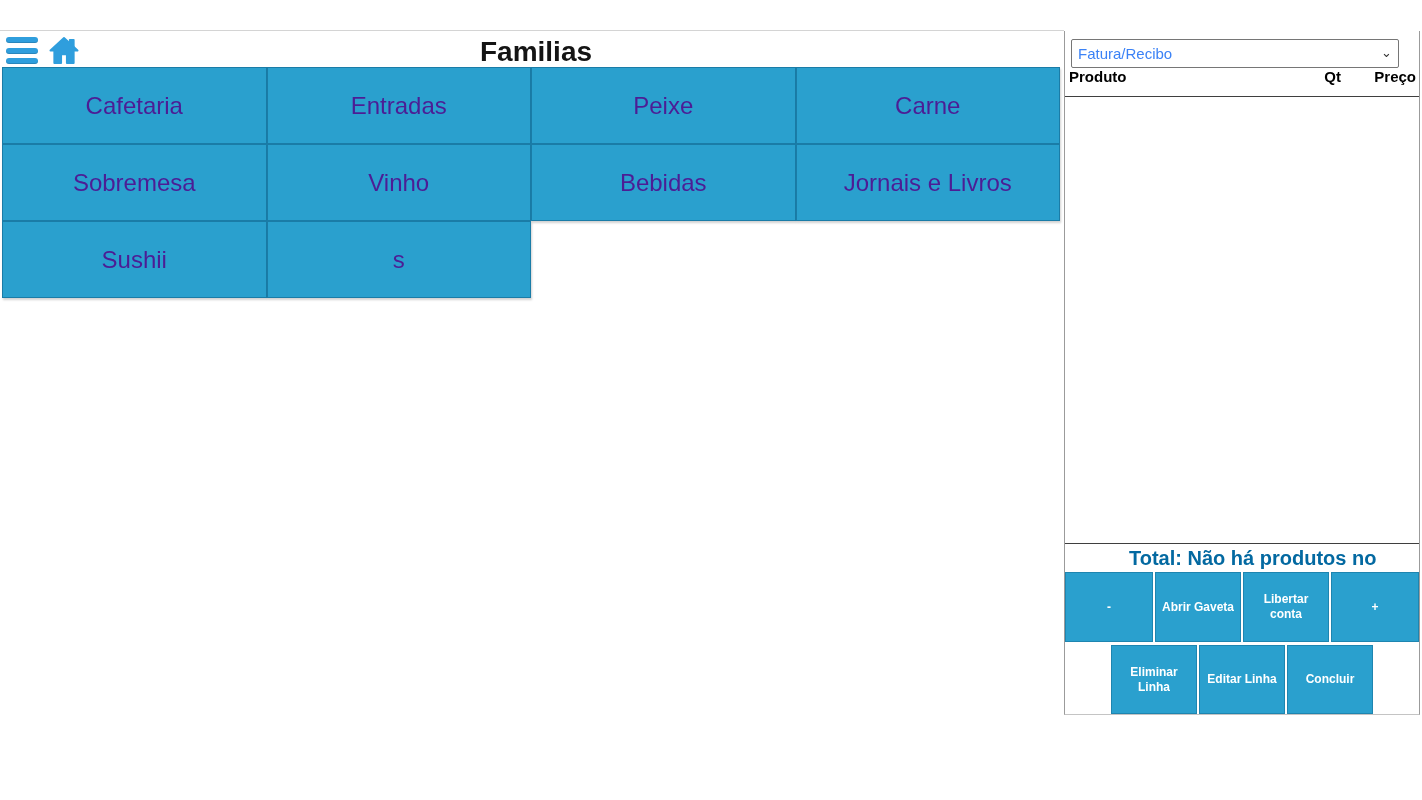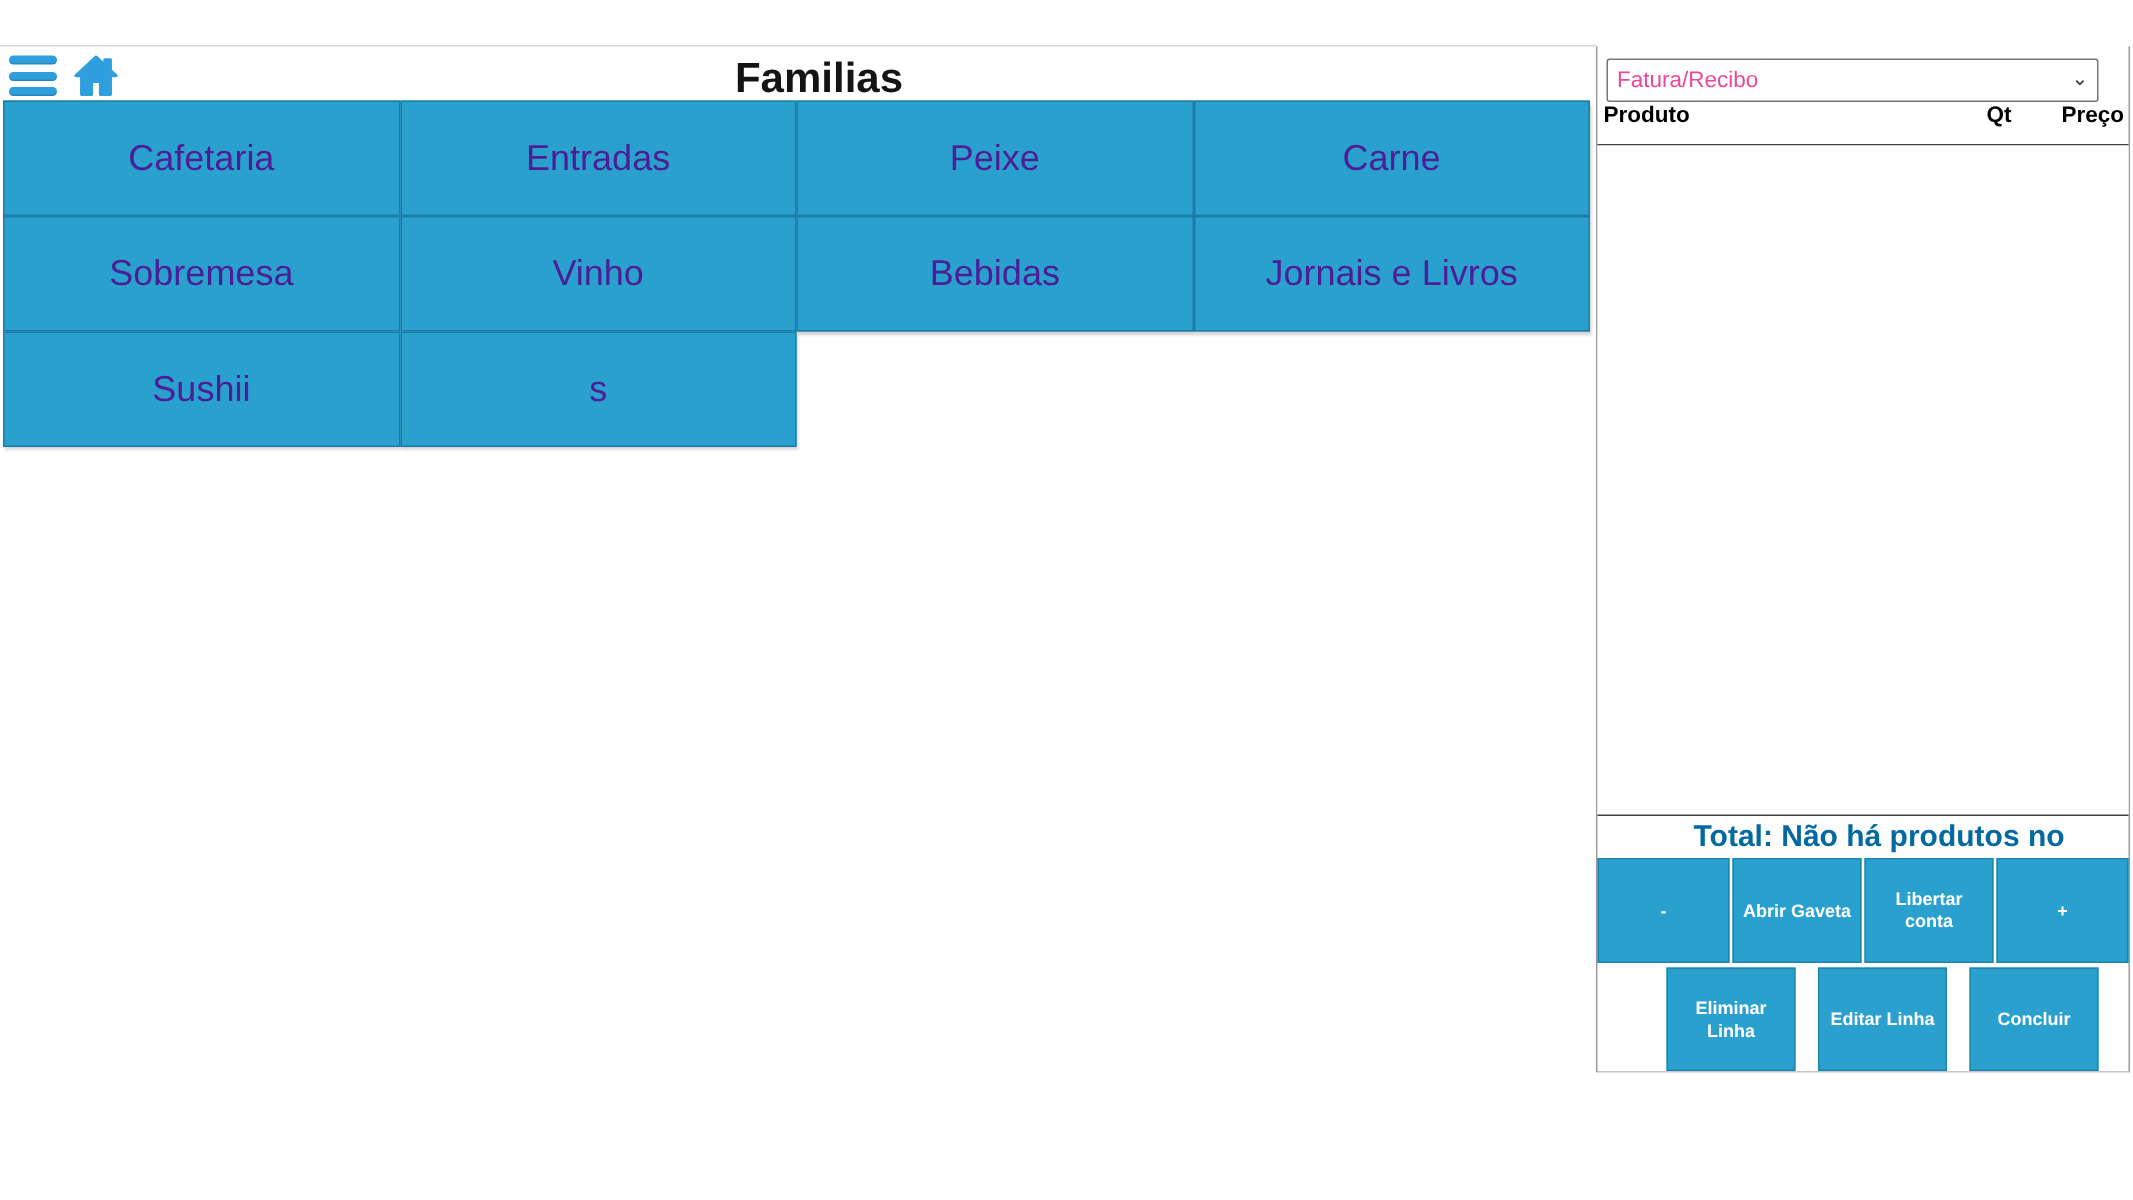--- a/index.html
+++ b/index.html
@@ -14,40 +14,40 @@
   
   .nav-icons { position:absolute; left:6px; top:36px; display:flex; gap:10px;
                align-items:center; z-index:3; }
   .hamburger { width:32px; height:27px; display:flex; flex-direction:column;
                justify-content:space-between; cursor:pointer; }
   .hamburger .bar { height:6px; border-radius:3px; background:#2f9edd;
                     box-shadow:inset 0 -1px 0 rgba(0,0,0,0.15); }
   .home { width:32px; height:29px; cursor:pointer; }
 
   
-  .page-title { position:absolute; left:14px; top:36px; width:1064px; text-align:center;
+  .page-title { position:absolute; left:4px; top:36px; width:1064px; text-align:center;
                 font-size:28px; font-weight:600; color:#141414; z-index:1; }
 
   
   .family-grid { position:absolute; left:2px; top:67px; z-index:2;
                  display:grid; grid-template-columns:repeat(4,264.5px);
                  grid-auto-rows:77px; }
   .fam { background:#2aa0ce; border:1px solid #1a7ca7; color:#4c1d95;
          font-family:inherit; font-size:24px; font-weight:400;
          display:flex; align-items:center; justify-content:center;
          cursor:pointer; box-shadow:1px 2px 2px rgba(0,0,0,0.18); }
 
   
   .panel { position:absolute; left:1064px; top:31px; width:356px; height:684px;
            border-left:1px solid #9b9b9b; border-right:1px solid #9b9b9b;
            border-bottom:1px solid #c4c4c4; background:#fff;
            display:flex; flex-direction:column; }
   .select-wrap { position:relative; margin:8px 20px 0 6px; height:29px; }
   .doc-select { width:100%; height:100%; border:1px solid #767676; border-radius:2px;
-                background:#fff; font-family:inherit; font-size:15px; color:#ec4899;
+                background:#fff; font-family:inherit; font-size:15px; color:#3b82f6;
                 padding:0 22px 0 6px; appearance:none; -webkit-appearance:none; }
   .chevron { position:absolute; right:7px; top:50%; transform:translateY(-58%);
              font-size:13px; color:#333; pointer-events:none; }
 
   .num-row { margin-top:0; border-top:1px solid #6e6e6e; border-bottom:1px solid #6e6e6e;
              height:33px; display:flex; }
   .num-cell { width:50%; display:flex; align-items:center; justify-content:center;
               font-size:13px; font-weight:700; color:#111; }
   .num-cell.left { border-right:1px solid #6e6e6e; }
 
@@ -57,21 +57,21 @@
   .col-qt { width:50px; text-align:right; }
   .col-preco { width:75px; text-align:right; }
 
   .lines { flex:1; background:#fff; }
 
   .total-row { border-top:1px solid #3f3f3f; height:29px; line-height:28px;
                font-size:20px; font-weight:700; color:#0369a1;
                padding-left:64px; white-space:nowrap; overflow:hidden; }
 
   .acts1 { display:flex; gap:2px; height:70px; }
-  .acts2 { display:flex; gap:15px; height:69px; margin-top:3px; margin-left:46px; }
+  .acts2 { display:flex; gap:2px; height:69px; margin-top:3px; margin-left:46px; }
   .act { background:#2aa0ce; border:1px solid #1e85b0; color:#fff;
          font-family:inherit; font-size:12px; font-weight:700; line-height:1.25;
          display:flex; align-items:center; justify-content:center; text-align:center;
          cursor:pointer; }
   .acts1 .act:nth-child(1){ width:88px; }
   .acts1 .act:nth-child(2){ width:86px; }
   .acts1 .act:nth-child(3){ width:86px; }
   .acts1 .act:nth-child(4){ width:88px; }
   .acts2 .act { width:86px; }
   .wrap { display:inline-block; max-width:60px; }

